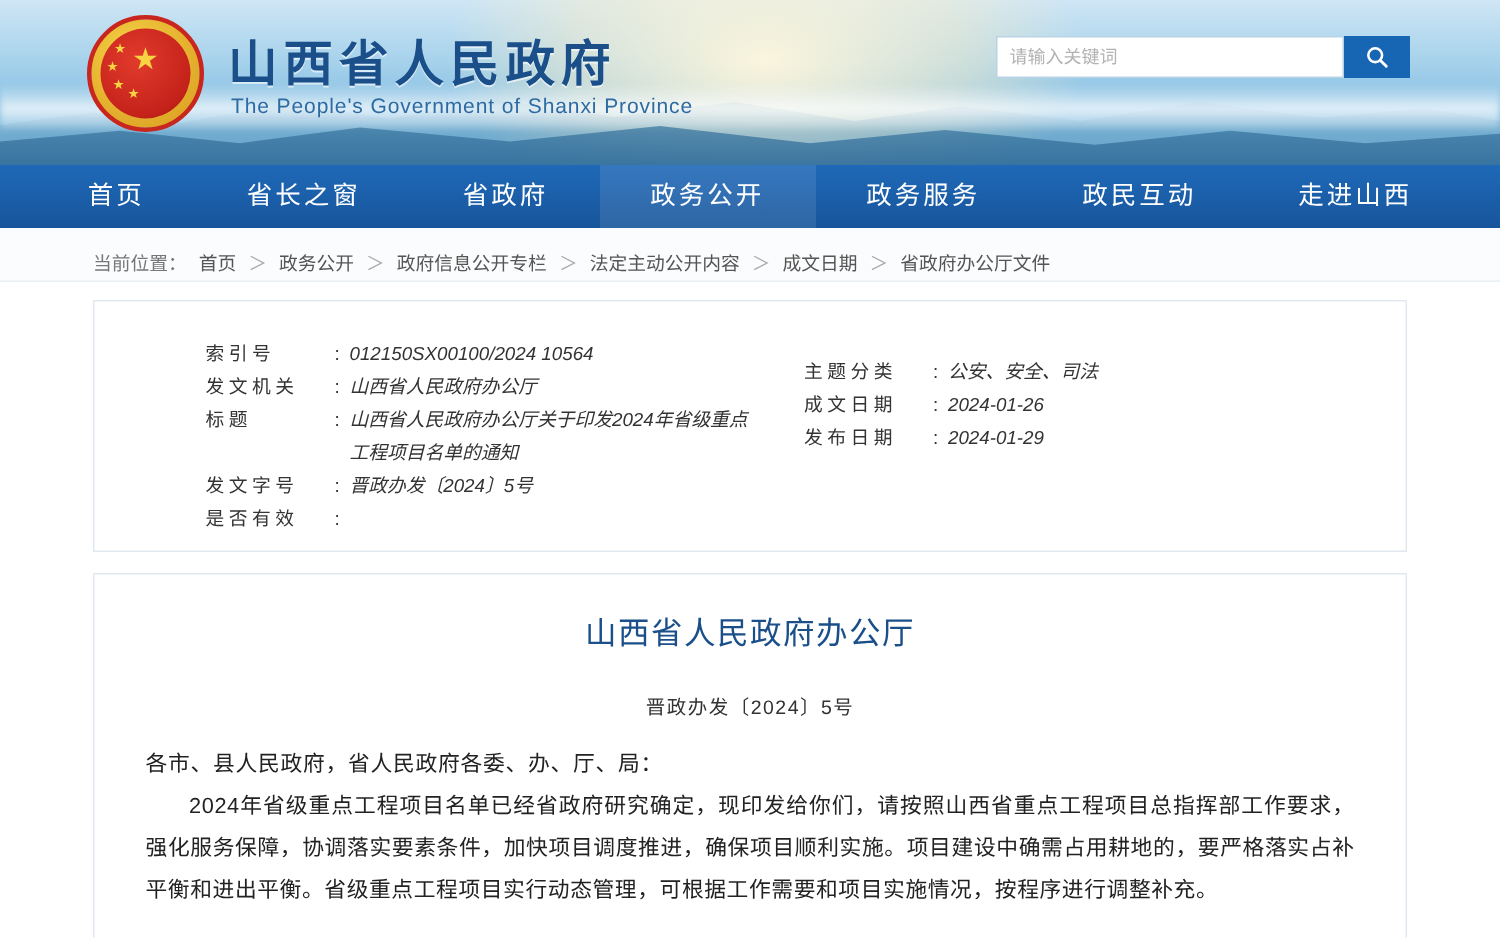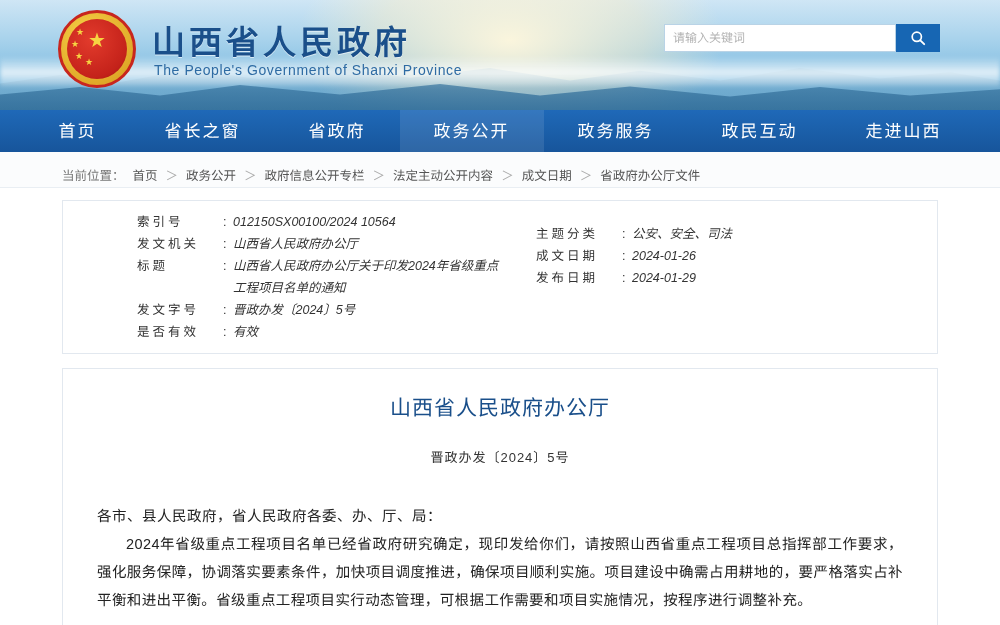--- a/index.html
+++ b/index.html
@@ -147,21 +147,21 @@
   .breadcrumb .sep { color: #aaa; margin: 0 8px; }
 
   
   .content {
     width: 876px; margin: 0 auto;
   }
   .meta-card {
     margin-top: 12px;
     border: 1px solid #e2e8ef;
     background: #ffffff;
-    padding: 10px 18px 10px 18px;
+    padding: 24px 18px 10px 18px;
     display: flex;
   }
   .meta-col { width: 50%; }
   .meta-col.left { padding-left: 56px; }
   .meta-col.right { padding-left: 36px; margin-top: 12px; }
   .meta-row { display: flex; font-size: 12.5px; line-height: 22px; color: #333; }
   .meta-key {
     width: 86px; color: #333; flex: none;
     letter-spacing: 3px;
     text-align: justify;
@@ -188,21 +188,21 @@
     font-family: "DejaVu Sans", "Liberation Sans", sans-serif;
   }
   .doc-number {
     text-align: center;
     color: #333;
     font-size: 13px;
     margin-top: 22px;
     letter-spacing: 1px;
   }
   .doc-salutation {
-    margin-top: 36px;
+    margin-top: 16px;
     font-size: 14.5px;
     color: #222;
     line-height: 28px;
     letter-spacing: 0.5px;
   }
   .doc-para {
     font-size: 14.5px;
     color: #222;
     line-height: 28px;
     text-indent: 2em;
@@ -290,21 +290,20 @@
         <span class="meta-val">山西省人民政府办公厅关于印发2024年省级重点工程项目名单的通知</span>
       </div>
       <div class="meta-row">
         <span class="meta-key">发文字号</span>
         <span class="meta-colon">:</span>
         <span class="meta-val">晋政办发〔2024〕5号</span>
       </div>
       <div class="meta-row">
         <span class="meta-key">是否有效</span>
         <span class="meta-colon">:</span>
-        <span class="meta-val">有效</span>
       </div>
     </div>
     <div class="meta-col right">
       <div class="meta-row">
         <span class="meta-key">主题分类</span>
         <span class="meta-colon">:</span>
         <span class="meta-val">公安、安全、司法</span>
       </div>
       <div class="meta-row">
         <span class="meta-key">成文日期</span>

